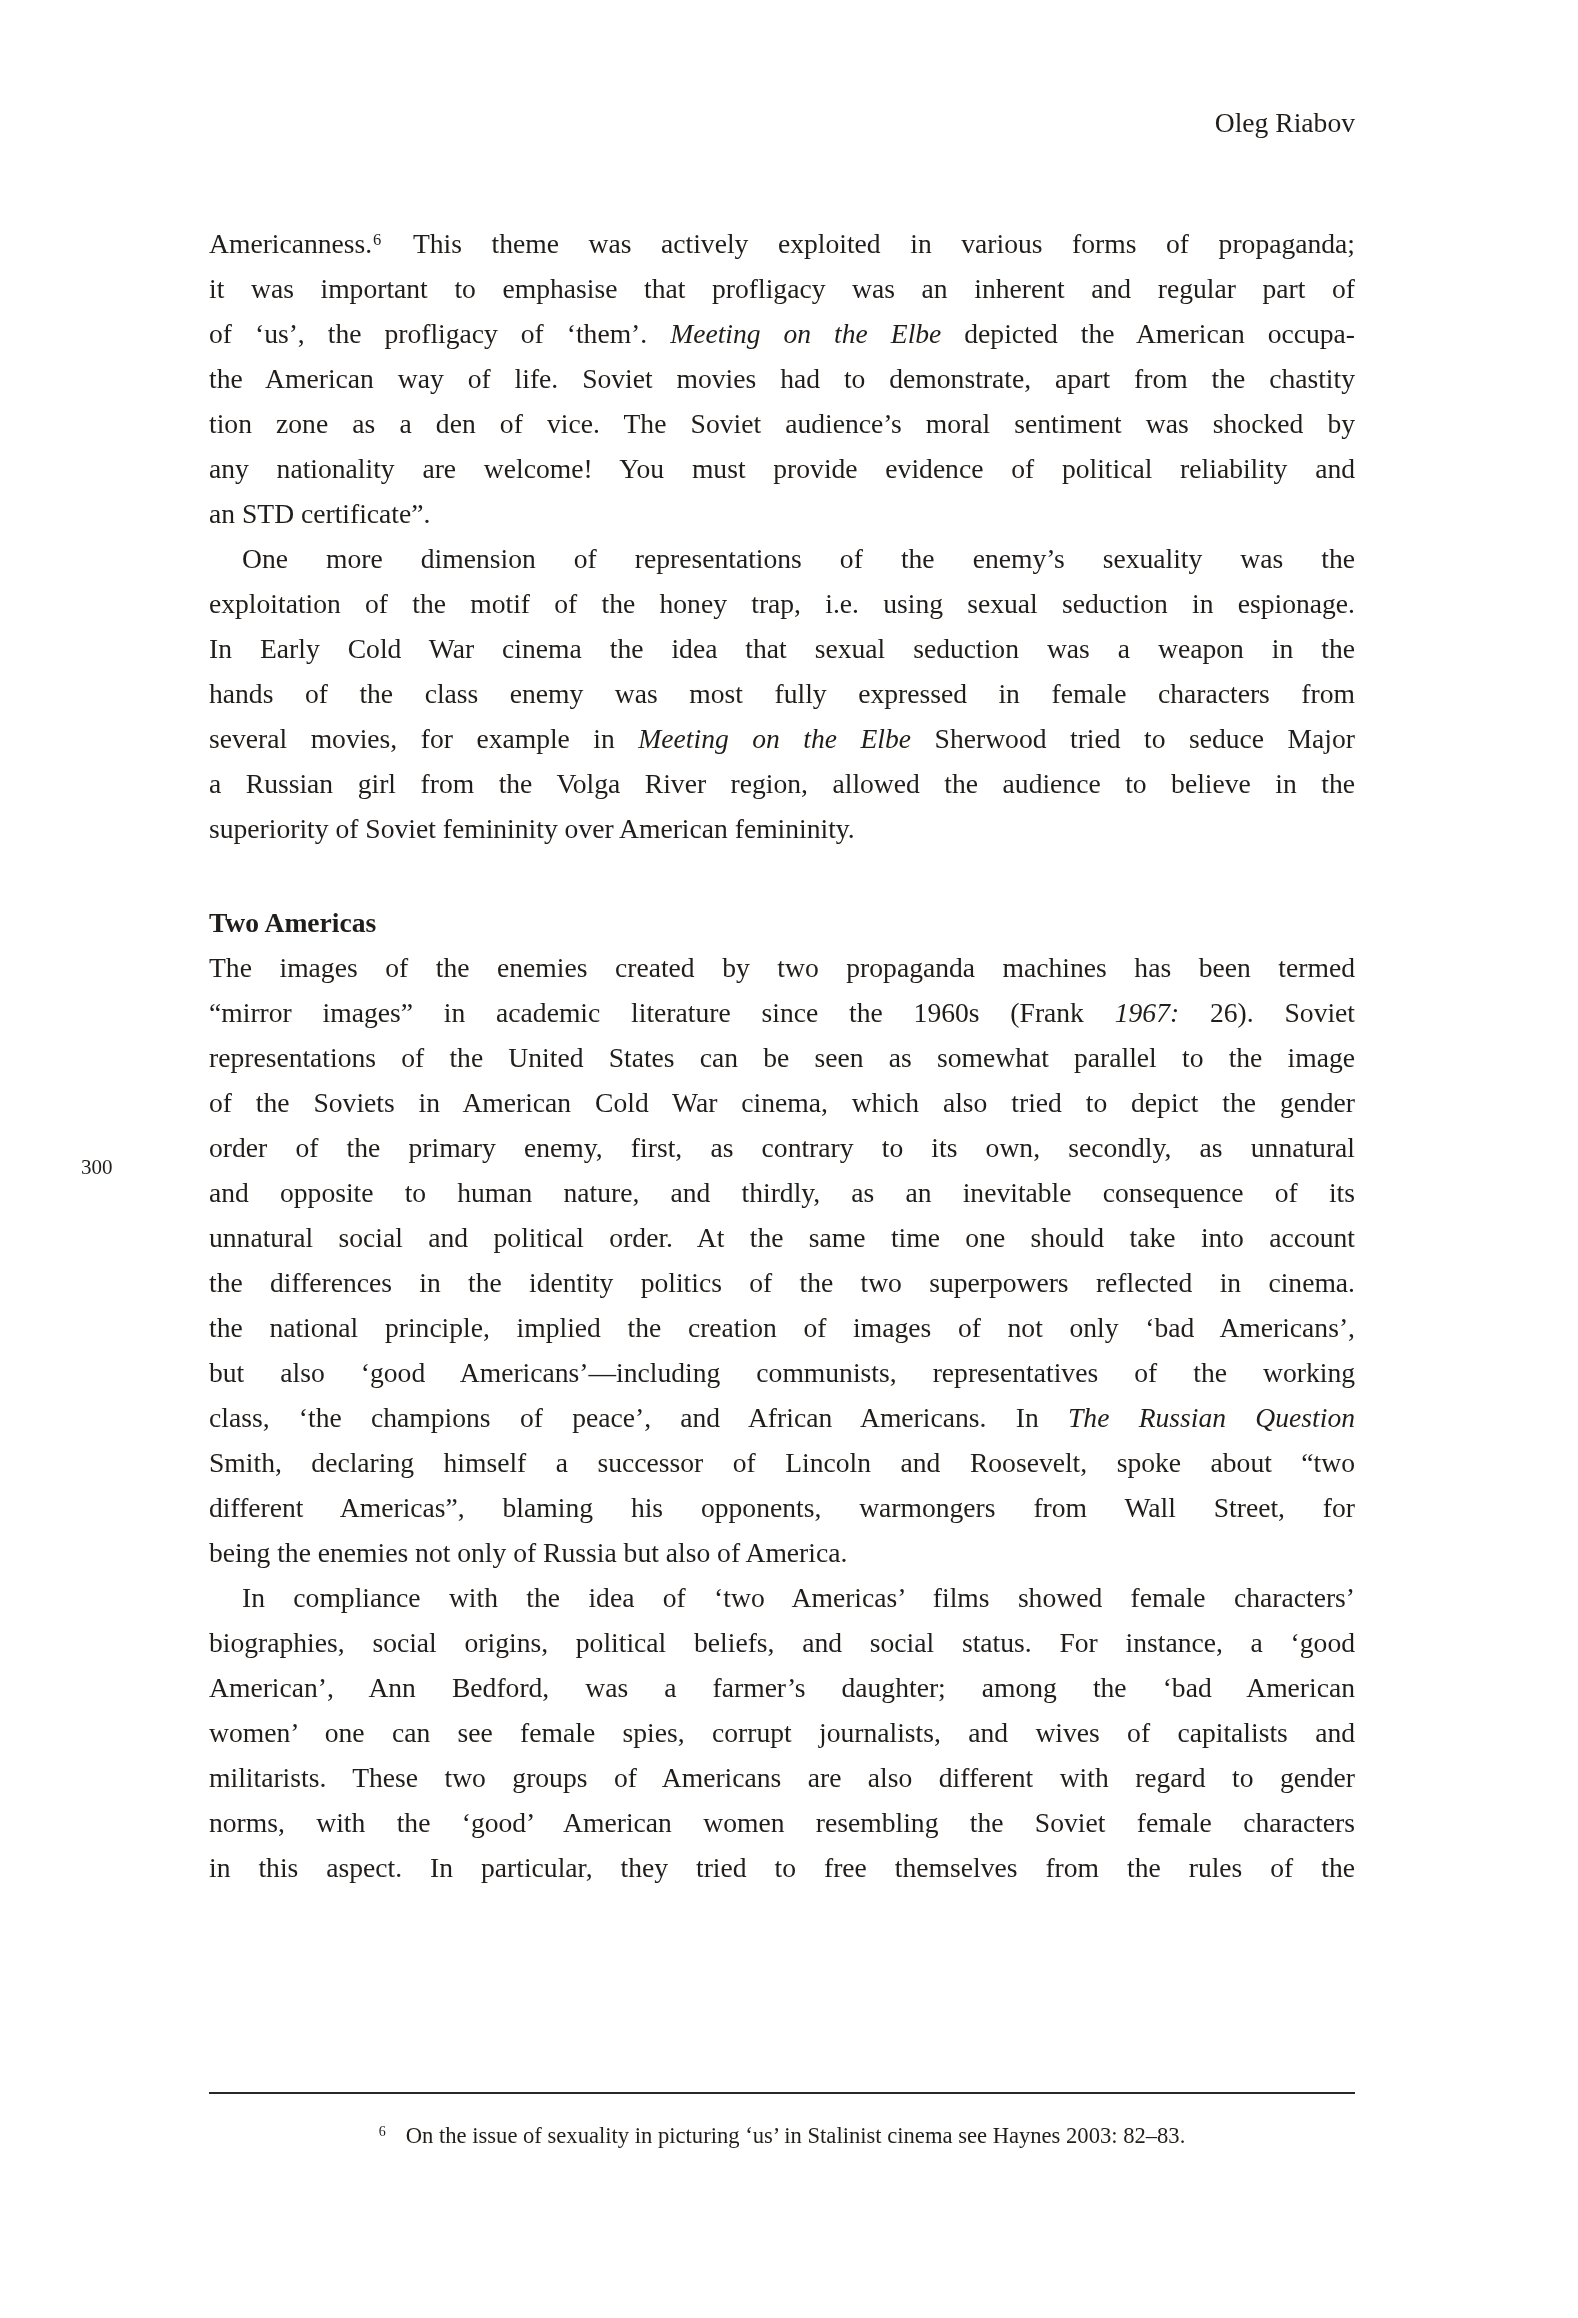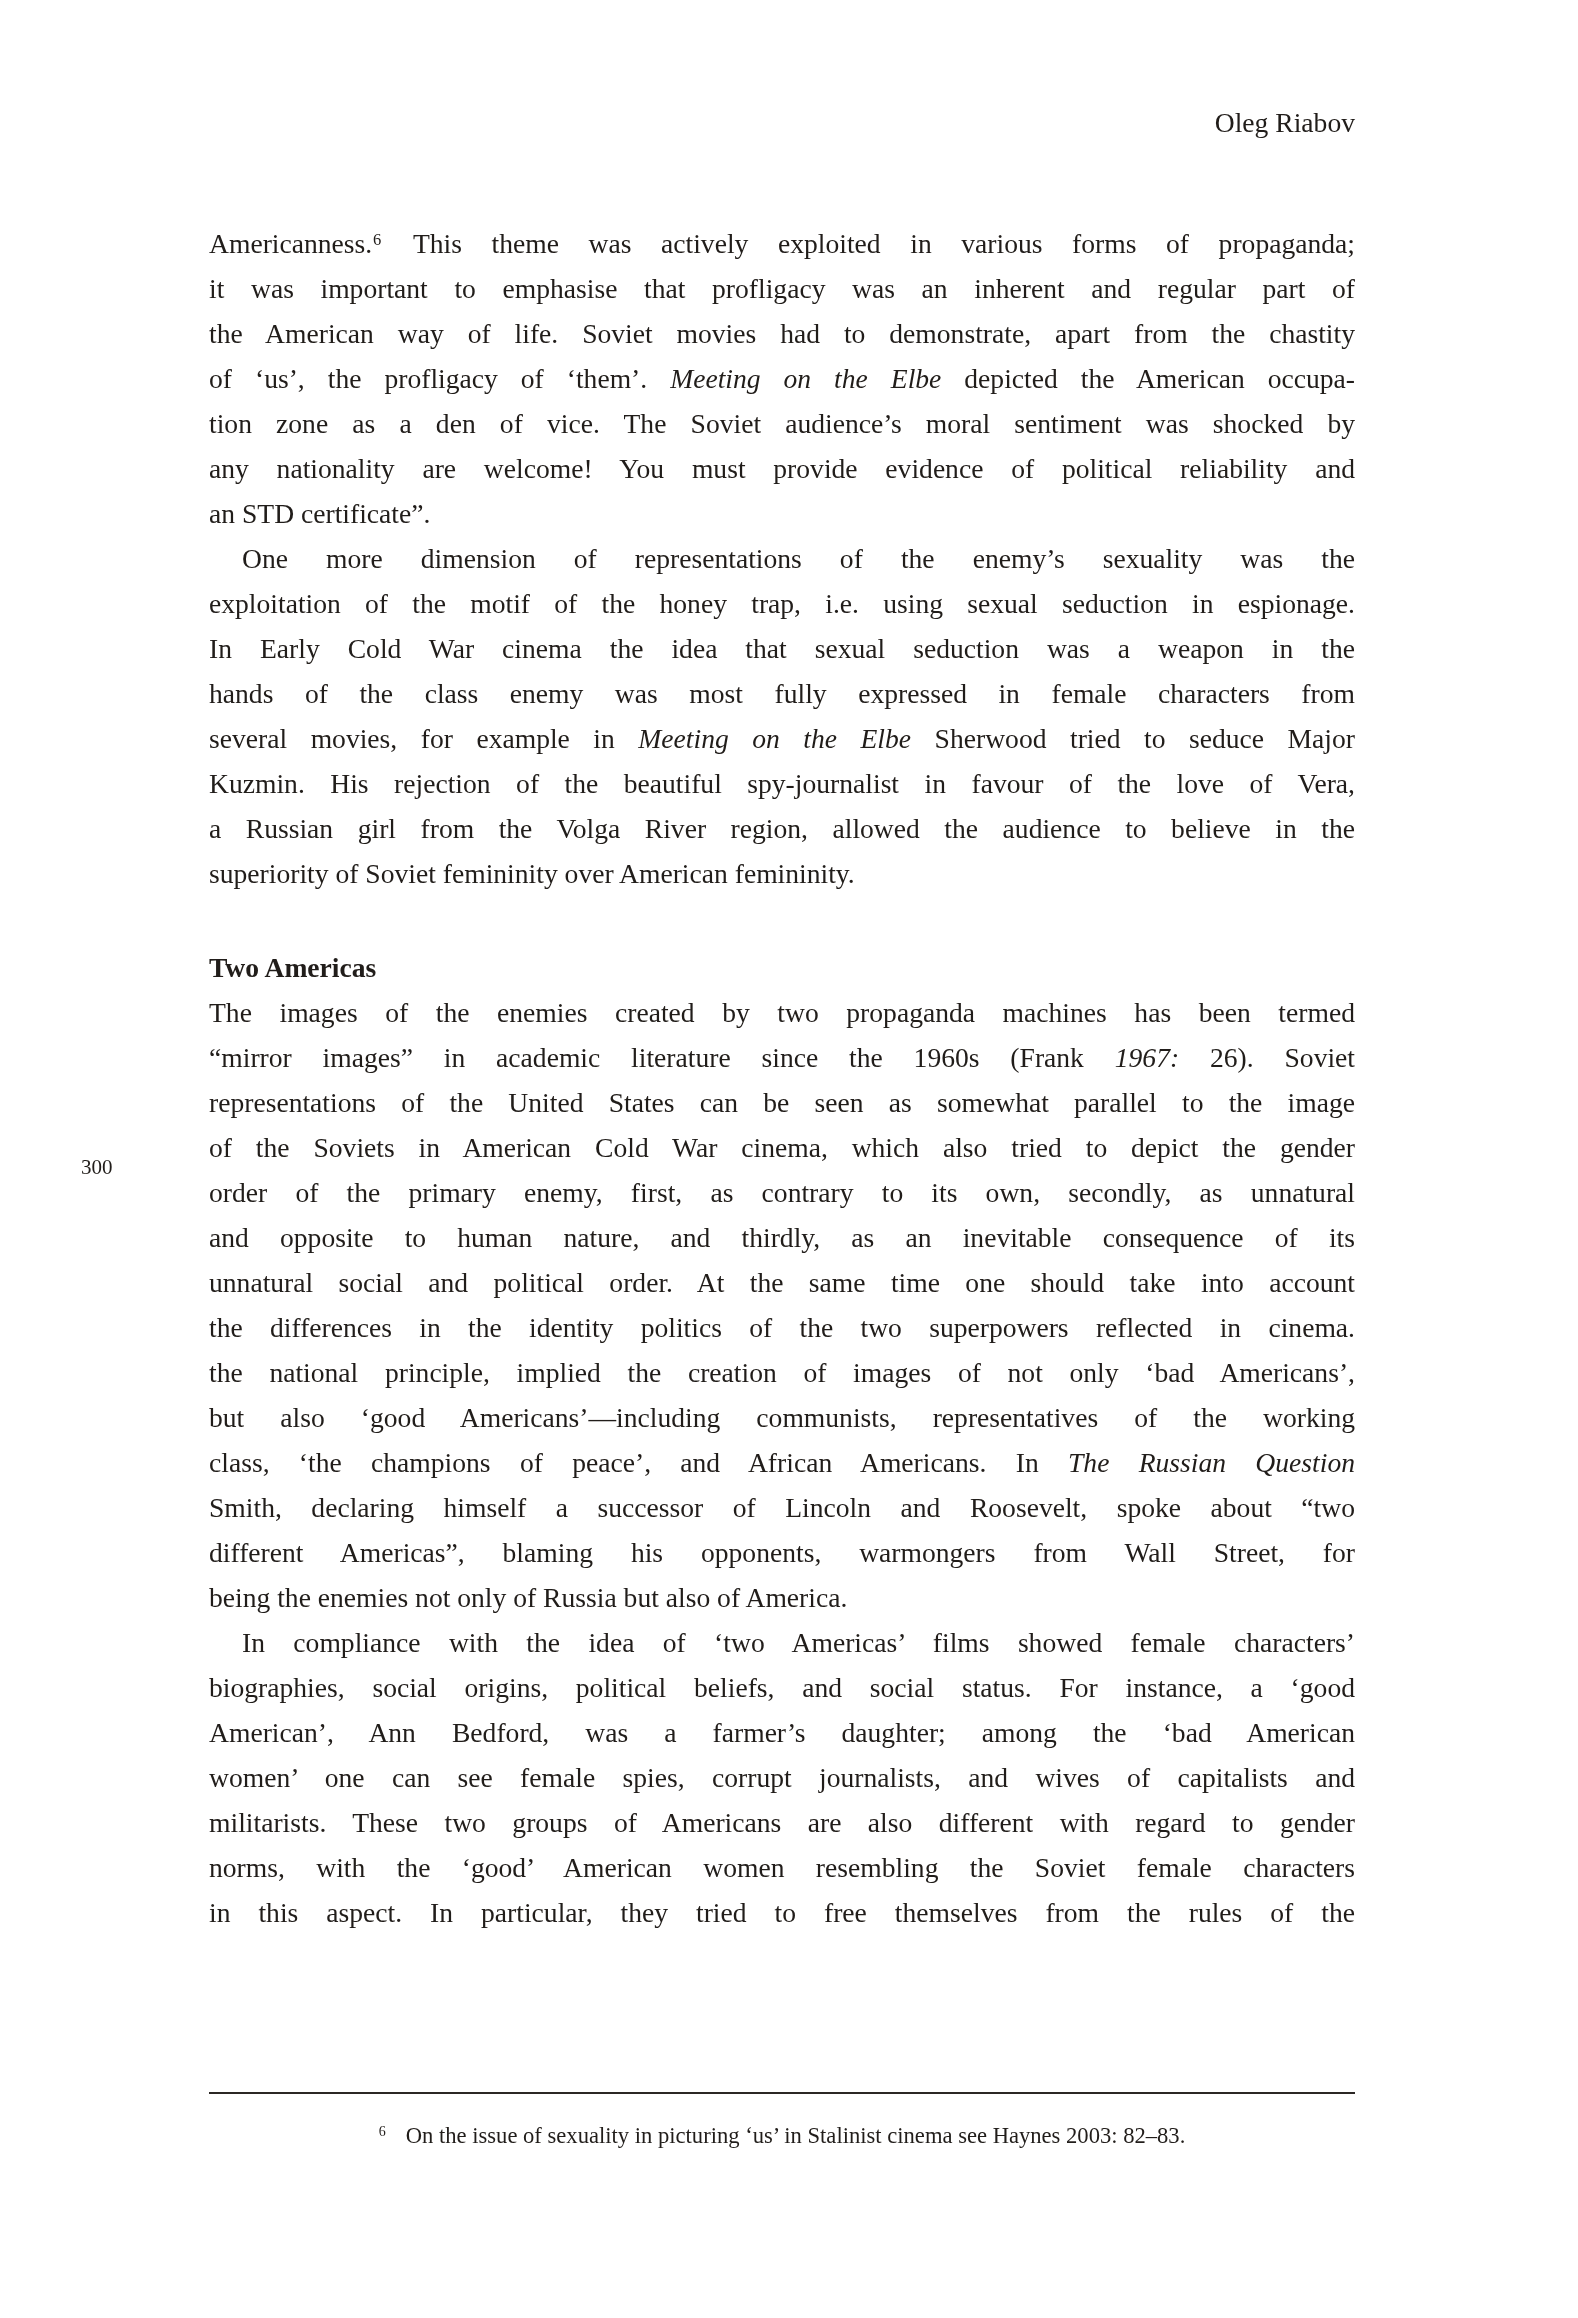--- a/index.html
+++ b/index.html
@@ -98,33 +98,32 @@
   <div class="running-header">
     <span>Oleg Riabov</span>
   </div>
 
   <div class="margin-folio">300</div>
 
   <div class="text-column" id="text-column">
       <div class="para">
         <div class="line"><span>Americanness.</span><sup class="fnref">6</sup><span> This theme was actively exploited in various forms of propaganda;</span></div>
         <div class="line"><span>it was important to emphasise that profligacy was an inherent and regular part of</span></div>
+        <div class="line"><span>of ‘us’, the profligacy of ‘them’. </span><em>Meeting on the Elbe</em><span> depicted the American occupa-</span></div>
         <div class="line"><span>the American way of life. Soviet movies had to demonstrate, apart from the chastity</span></div>
-        <div class="line"><span>of ‘us’, the profligacy of ‘them’. </span><em>Meeting on the Elbe</em><span> depicted the American occupa-</span></div>
         <div class="line"><span>tion zone as a den of vice. The Soviet audience’s moral sentiment was shocked by</span></div>
         <div class="line"><span>any nationality are welcome! You must provide evidence of political reliability and</span></div>
         <div class="line flush"><span>an STD certificate”.</span></div>
       </div>
       <div class="para">
         <div class="line indent"><span>One more dimension of representations of the enemy’s sexuality was the</span></div>
         <div class="line"><span>exploitation of the motif of the honey trap, i.e. using sexual seduction in espionage.</span></div>
         <div class="line"><span>In Early Cold War cinema the idea that sexual seduction was a weapon in the</span></div>
         <div class="line"><span>hands of the class enemy was most fully expressed in female characters from</span></div>
         <div class="line"><span>several movies, for example in </span><em>Meeting on the Elbe</em><span> Sherwood tried to seduce Major</span></div>
-        <div class="line"><span>Kuzmin. His rejection of the beautiful spy-journalist in favour of the love of Vera,</span></div>
         <div class="line"><span>a Russian girl from the Volga River region, allowed the audience to believe in the</span></div>
         <div class="line flush"><span>superiority of Soviet femininity over American femininity.</span></div>
       </div>
       <div class="heading-line">Two Americas</div>
       <div class="para">
         <div class="line"><span>The images of the enemies created by two propaganda machines has been termed</span></div>
         <div class="line"><span>“mirror images” in academic literature since the 1960s (Frank </span><em>1967:</em><span> 26). Soviet</span></div>
         <div class="line"><span>representations of the United States can be seen as somewhat parallel to the image</span></div>
         <div class="line"><span>of the Soviets in American Cold War cinema, which also tried to depict the gender</span></div>
         <div class="line"><span>order of the primary enemy, first, as contrary to its own, secondly, as unnatural</span></div>

